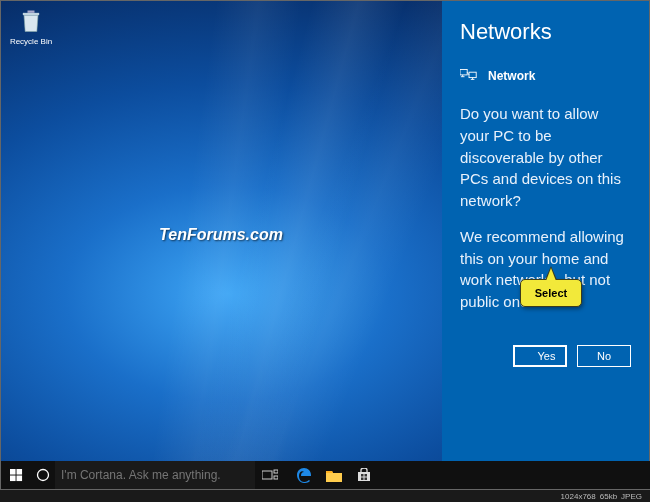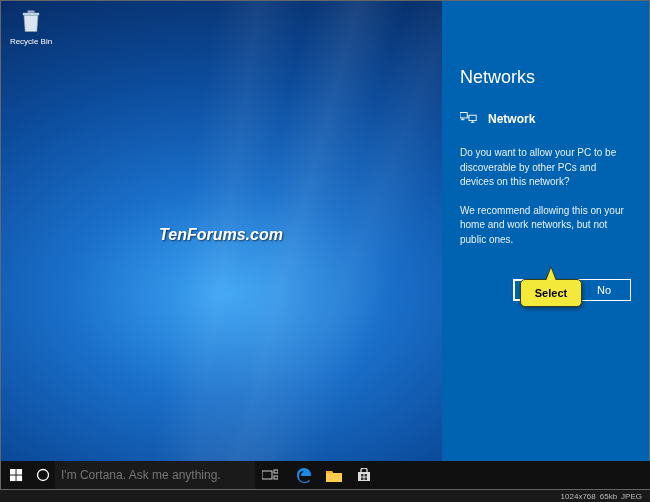--- a/index.html
+++ b/index.html
@@ -58,35 +58,34 @@
     .network-panel {
       position: absolute;
       top: 0; right: 0;
       width: 207px;
       height: 462px;
       background: #0063b1;
       color: #fff;
       padding: 18px 18px 12px 18px;
     }
     .panel-title {
-      font-size: 18px;
+      font-size: 22px;
       font-weight: 300;
       margin-bottom: 22px;
-      margin-top: 48px;
     }
     .network-row {
       display: flex;
       align-items: center;
       gap: 10px;
       margin-bottom: 18px;
     }
     .network-row .icon svg { width: 18px; height: 14px; }
     .network-row .label { font-size: 12px; font-weight: 600; }
     .prompt-text {
-      font-size: 10px;
+      font-size: 15px;
       line-height: 1.45;
       margin-bottom: 14px;
       color: #e8f1fb;
     }
     .button-row {
       display: flex;
       justify-content: flex-end;
       gap: 10px;
       margin-top: 32px;
     }

